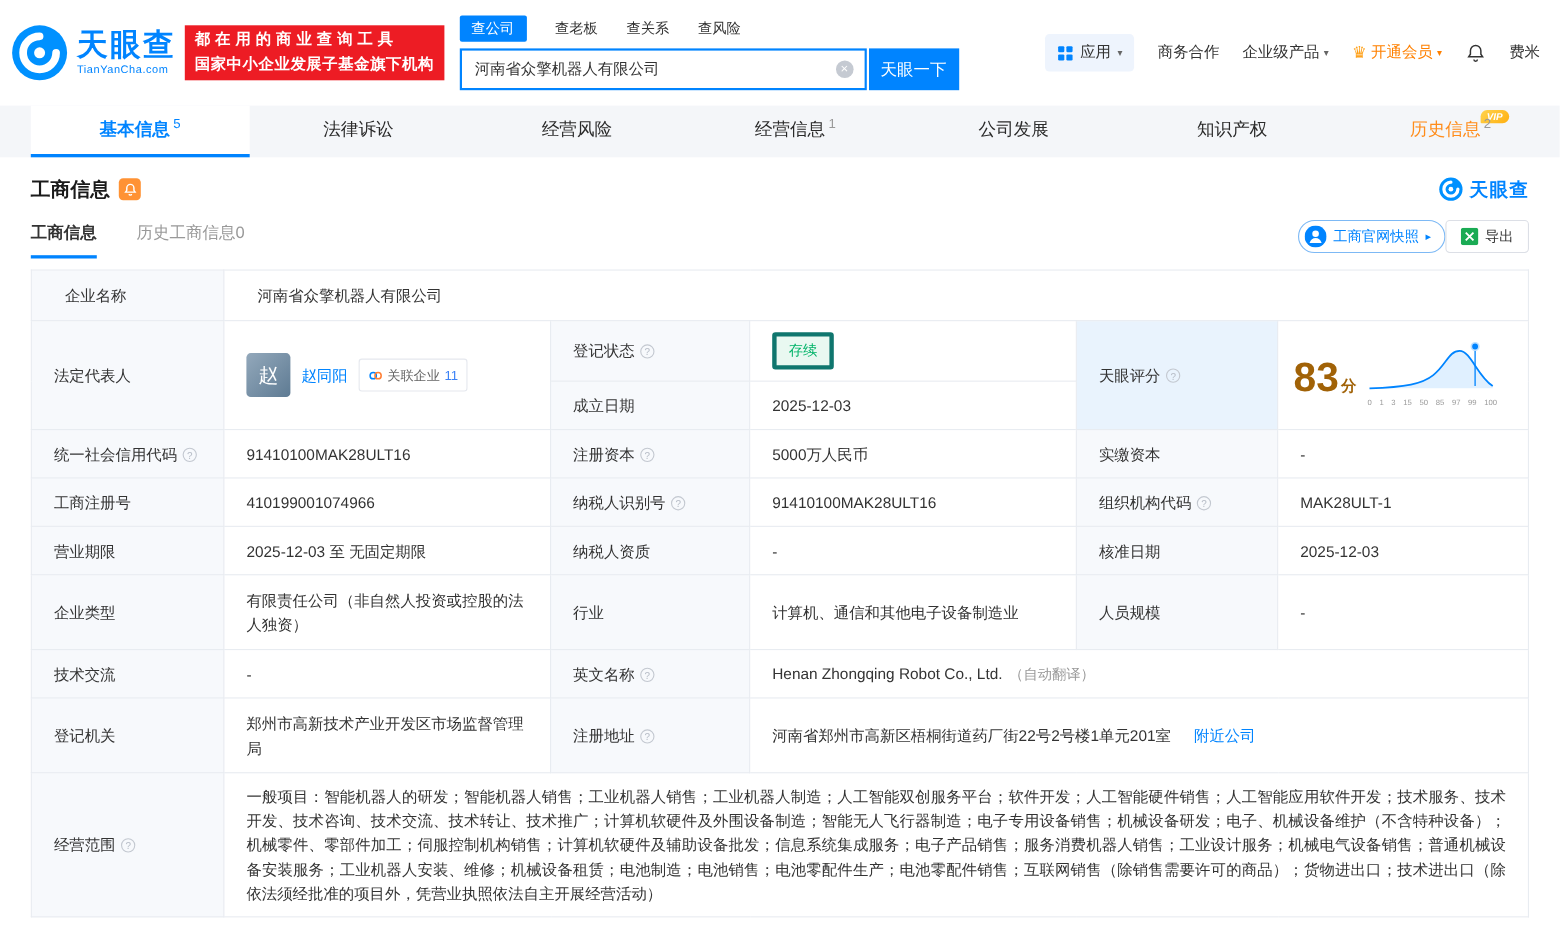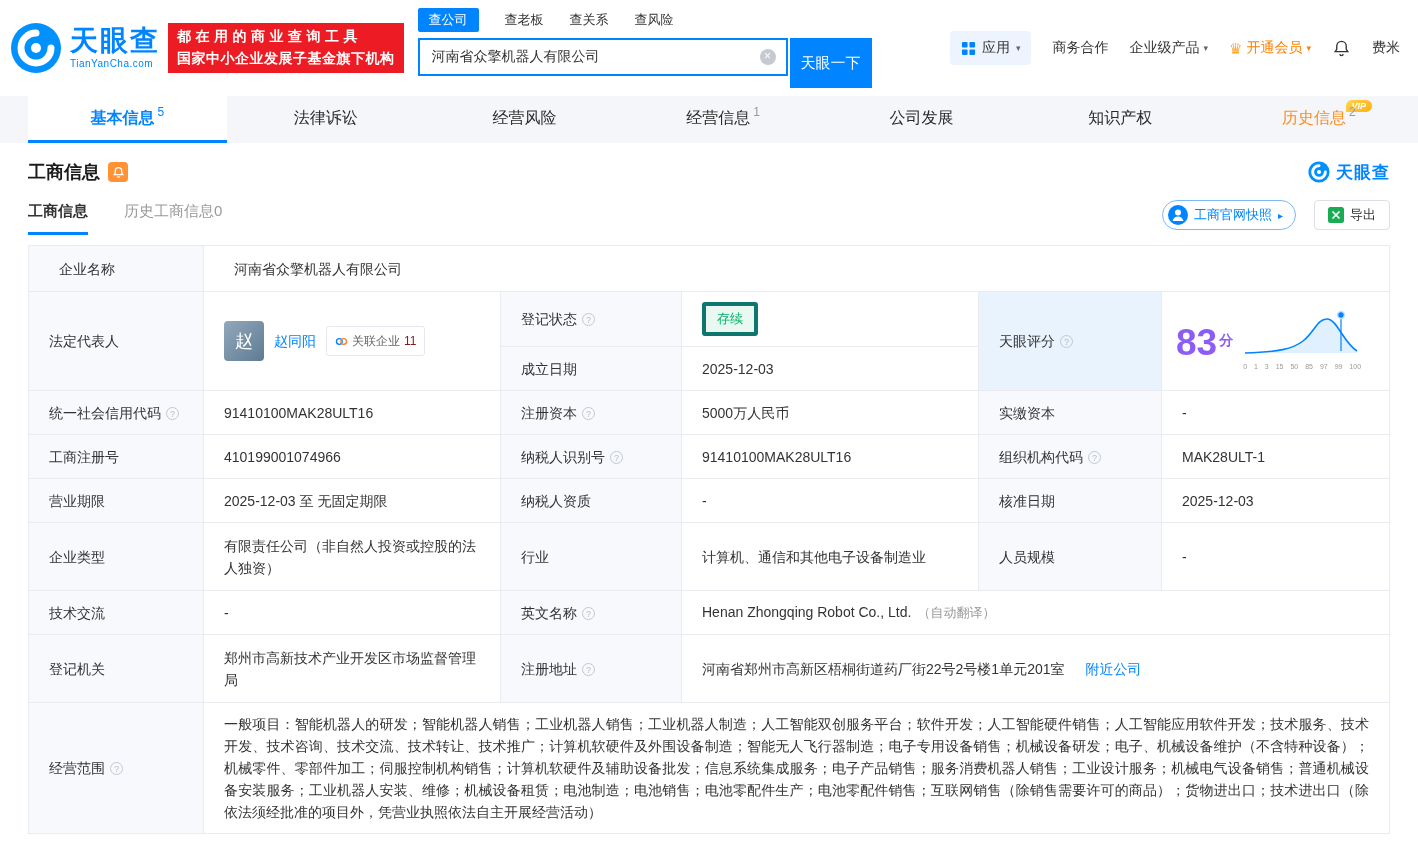--- a/index.html
+++ b/index.html
@@ -16,21 +16,21 @@
   .slogan-l2 { letter-spacing:.5px; }
 
   .search-block { margin-left:14px; }
   .search-tabs { display:flex; gap:26px; align-items:center; margin-bottom:6px; }
   .stab { font-size:13px; color:#333; cursor:pointer; }
   .stab.active { background:#0084ff; color:#fff; padding:3px 11px; border-radius:2px;text-align:right; }
   .search-row { display:flex; }
   .search-box { position:relative; width:370px; height:38px; border:2px solid #0084ff; background:#fff; display:flex; align-items:center; }
   .search-input { border:none; outline:none; flex:1; font-size:14px; padding:0 32px 0 12px; color:#333; background:transparent; height:100%; font-family:inherit; }
   .clear-btn { position:absolute; right:10px; width:16px; height:16px; border-radius:50%; background:#c5cad2; color:#fff; font-size:12px; line-height:15px; text-align:center; cursor:pointer; }
-  .search-btn { width:82px; height:50px; background:#0084ff; color:#fff; border:none; font-size:15px; cursor:pointer; margin-left:2px; font-family:inherit; }
+  .search-btn { width:82px; height:38px; background:#0084ff; color:#fff; border:none; font-size:15px; cursor:pointer; margin-left:2px; font-family:inherit; }
 
   .top-menu { margin-left:auto; display:flex; align-items:center; gap:21px; }
   .apps-btn { display:flex; align-items:center; gap:6px; background:#eef4fd; border-radius:4px; padding:8px 11px; cursor:pointer; font-size:14px; color:#333; }
   .caret { font-size:9px; color:#666; }
   .menu-item { font-size:14px; color:#333; cursor:pointer; display:inline-flex; align-items:center; gap:4px; white-space:nowrap; }
   .menu-item.vip { color:#ff8000; }
   .menu-item.vip .caret { color:#ff8000; }
   .crown { font-size:15px; color:#ffa21c; line-height:1; }
   .bell { display:inline-flex; cursor:pointer; }
 
@@ -47,41 +47,41 @@
   .section-head { display:flex; align-items:center; margin:14px 28px 0; height:30px; }
   .sec-title { font-size:18px; font-weight:bold; color:#1a1a1a; }
   .bell-badge { width:20px; height:20px; background:#ff9234; border-radius:4px; margin-left:8px; display:inline-flex; align-items:center; justify-content:center; cursor:pointer; }
   .brand { margin-left:auto; display:flex; align-items:center; gap:6px; }
   .brand-txt { font-size:17px; font-weight:bold; color:#0084ff; letter-spacing:1px; }
 
   
   .subtabs-row { display:flex; align-items:flex-end; margin:14px 28px 0; height:34px; }
   .subtab { font-size:15px; color:#999; margin-right:36px; padding-bottom:11px; cursor:pointer; border-bottom:3px solid transparent; }
   .subtab.active { color:#333; font-weight:bold; border-bottom-color:#0084ff; }
-  .right-btns { margin-left:auto; display:flex; gap:18px; align-items:center; padding-bottom:5px; }
+  .right-btns { margin-left:auto; display:flex; gap:0; align-items:center; padding-bottom:5px; }
   .snapshot-btn { display:inline-flex; align-items:center; gap:6px; border:1px solid #7db9f5; color:#0084ff; background:#fff; border-radius:15px; height:30px; padding:0 12px 0 5px; font-size:13px; cursor:pointer; font-family:inherit; }
   .snap-arrow { font-size:10px; }
   .export-btn { display:inline-flex; align-items:center; gap:6px; border:1px solid #dcdfe6; background:#fff; border-radius:4px; height:30px; padding:0 13px; font-size:13px; color:#333; cursor:pointer; font-family:inherit; }
 
   
   .info-table { width:1362px; margin:10px 28px 0; border-collapse:collapse; table-layout:fixed; }
   .info-table td { border:1px solid #e8ecf1; padding:10px 20px; font-size:14px; color:#333; background:#fff; vertical-align:middle; line-height:22px; }
   td.lbl { background:#f7f9fc; }
   td.score-lbl { background:#e9f3fd; }
   tr.h46 td { height:46px;padding-left:30px; } tr.h44 td { height:44px; } tr.h68 td { height:68px; }
   .help { display:inline-block; width:13px; height:13px; border:1px solid #c3c8d0; border-radius:50%; color:#b6bcc6; font-size:9px; line-height:12px; text-align:center; margin-left:5px; vertical-align:1px; cursor:pointer; }
   .rep { display:flex; align-items:center; gap:10px; }
   .avatar { width:40px; height:40px; border-radius:4px; background:linear-gradient(135deg,#93a8bb,#5e7b93); color:#fff; font-size:18px; display:flex; align-items:center; justify-content:center; cursor:pointer; flex:none; }
   .rep-name { color:#0084ff; cursor:pointer; }
   .rel-badge { display:inline-flex; align-items:center; gap:4px; border:1px solid #e5e8ee; border-radius:3px; padding:3px 8px; font-size:12px; color:#666; cursor:pointer; background:#fff; white-space:nowrap; }
-  .rel-count { color:#7f1d1d; }
+  .rel-count { color:#3b82f6; }
   .status-ok { display:inline-block; background:#e9f8f1; color:#00b368; border:4px solid #0f766e; border-radius:3px; padding:2px 11px; font-size:13px; }
   .score-cell { padding:4px 10px 2px 14px !important; }
   .score-wrap { display:flex; align-items:center; gap:10px; }
-  .score-num { color:#8b5cf6; font-weight:bold; font-size:37px; line-height:1; display:flex; align-items:center; }
+  .score-num { color:#a16207; font-weight:bold; font-size:37px; line-height:1; display:flex; align-items:flex-end; }
   .score-num small { font-size:14px; font-weight:bold; margin:0 0 4px 2px; }
   .chart { width:118px; }
   .chart svg { display:block; }
   .ticks { display:flex; justify-content:space-between; font-size:7px; color:#999; margin-top:1px; }
   .note { color:#999; font-size:13px; margin-left:6px; }
   .link { color:#0084ff; cursor:pointer; margin-left:21px; white-space:nowrap; }
   .scope-cell { line-height:26px; text-align:justify; }
 </style>
 </head>
 <body>

